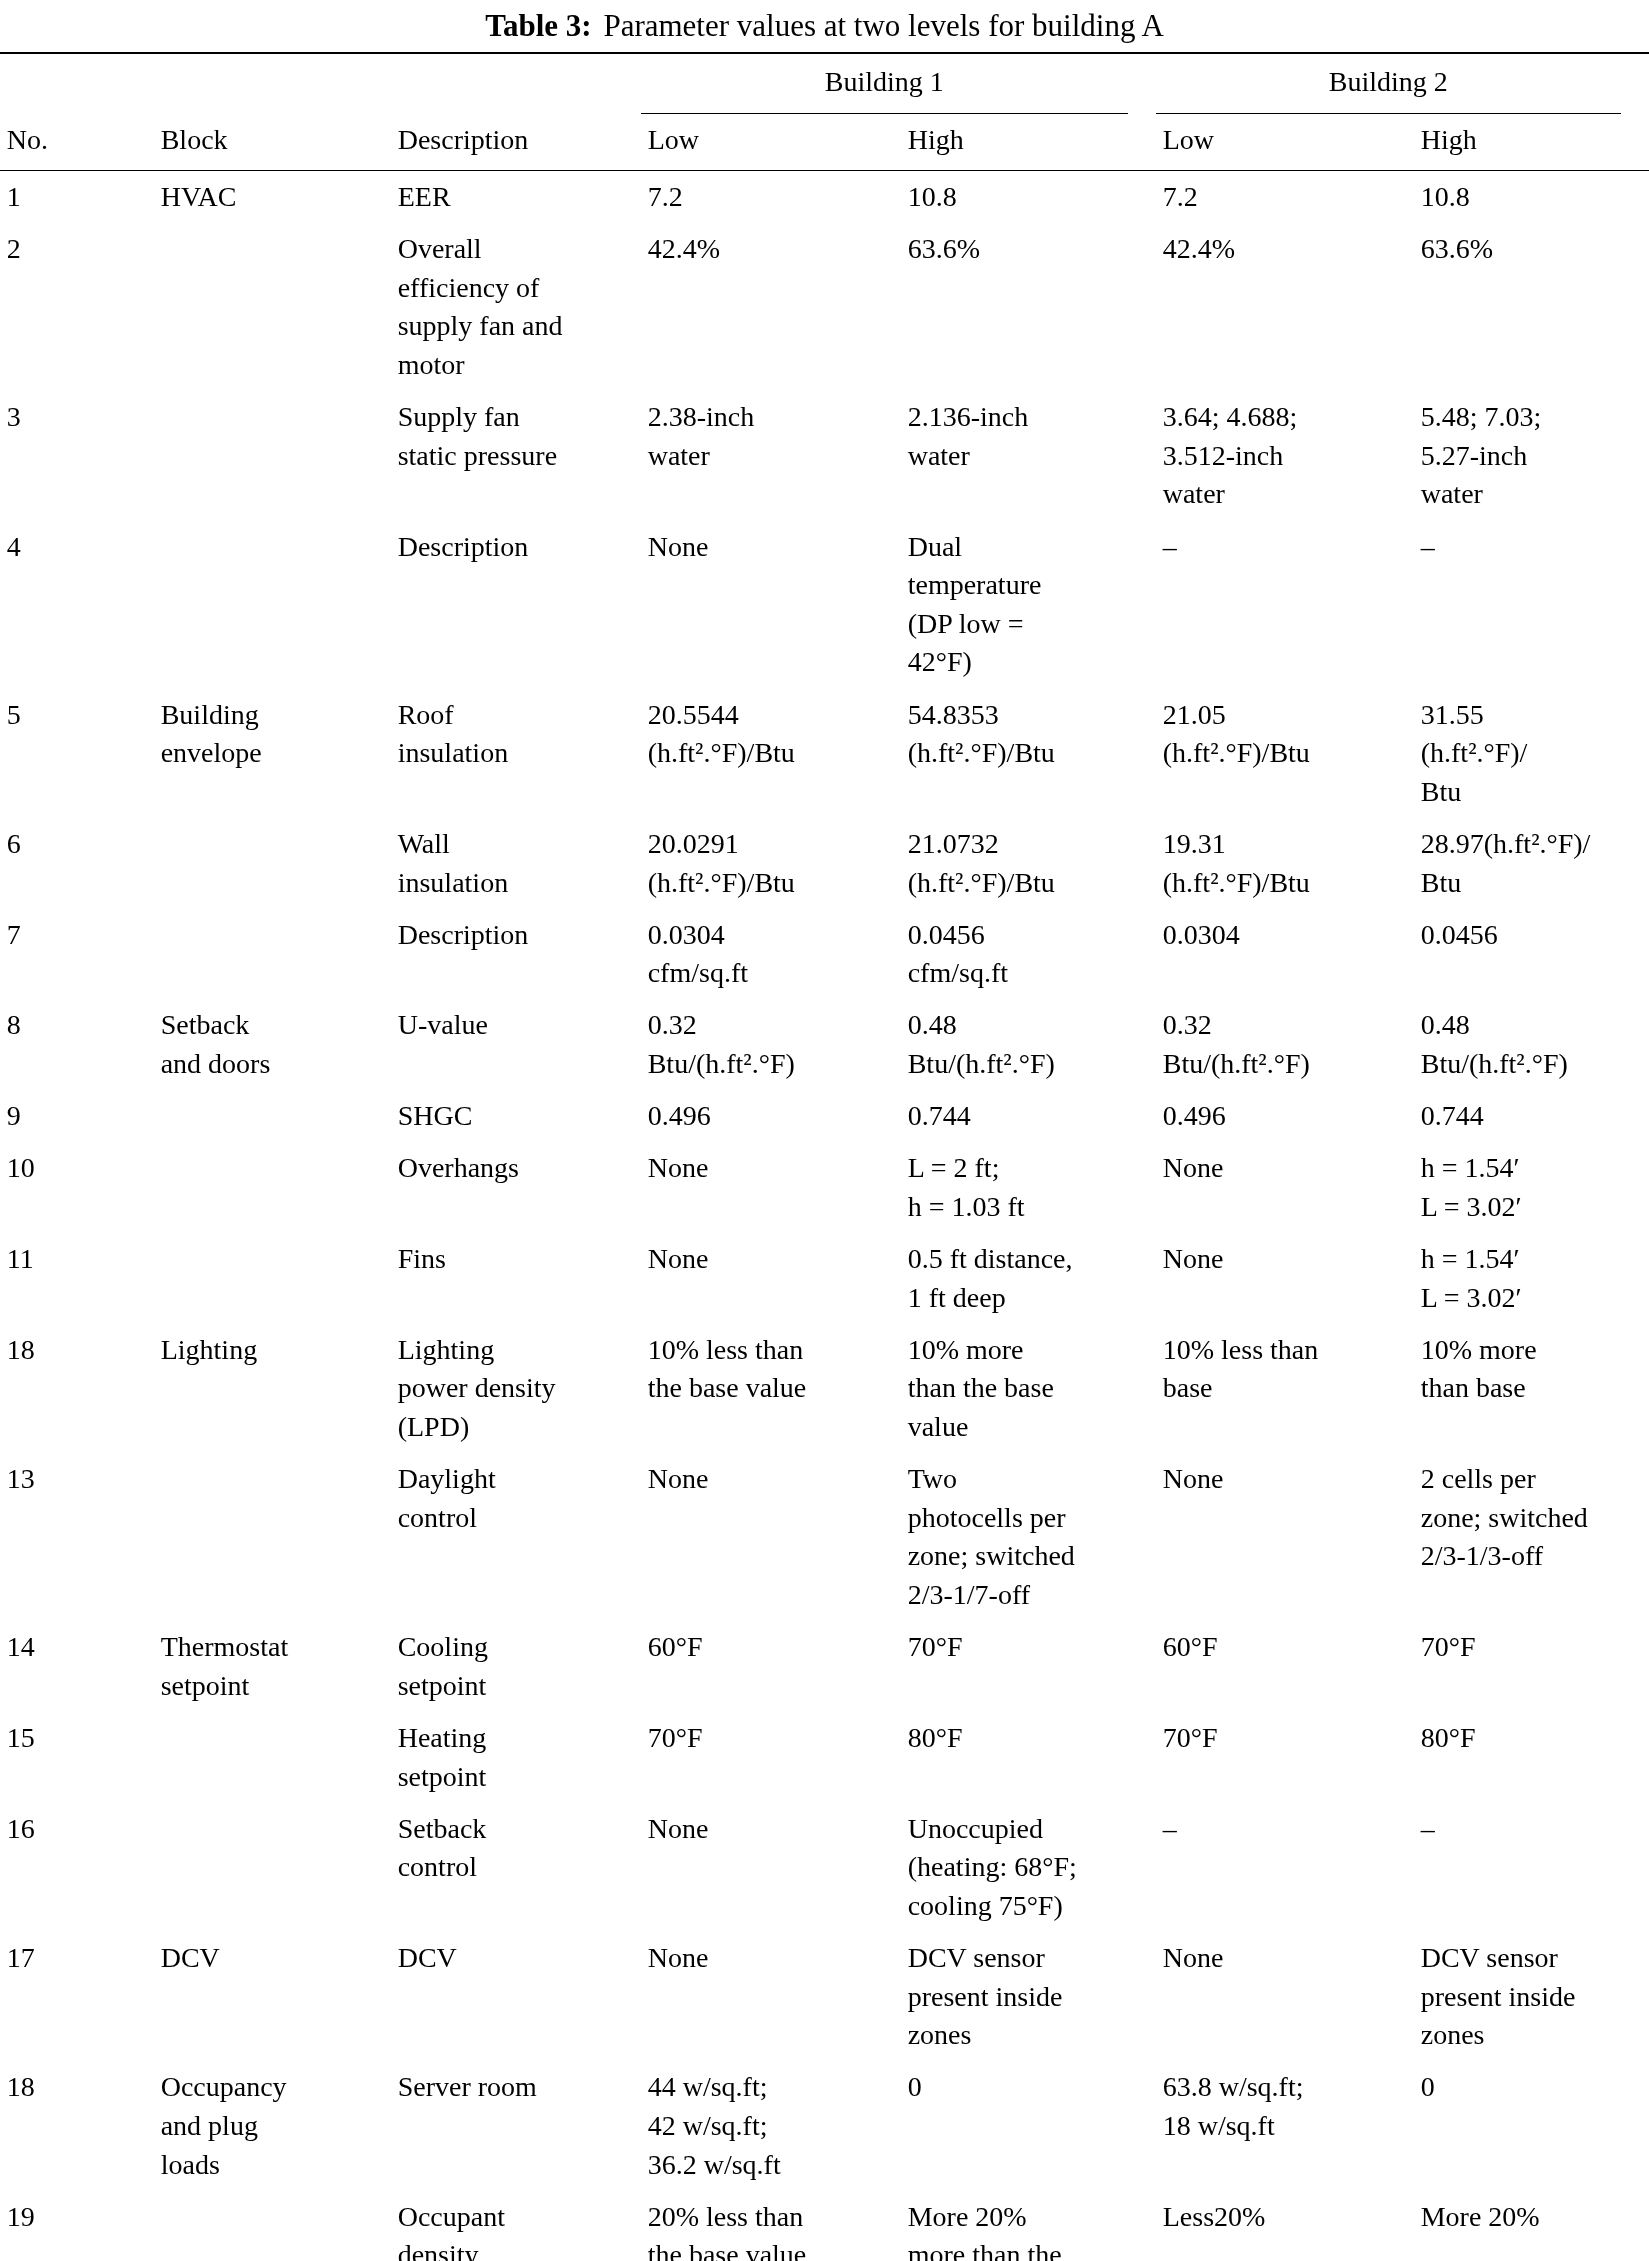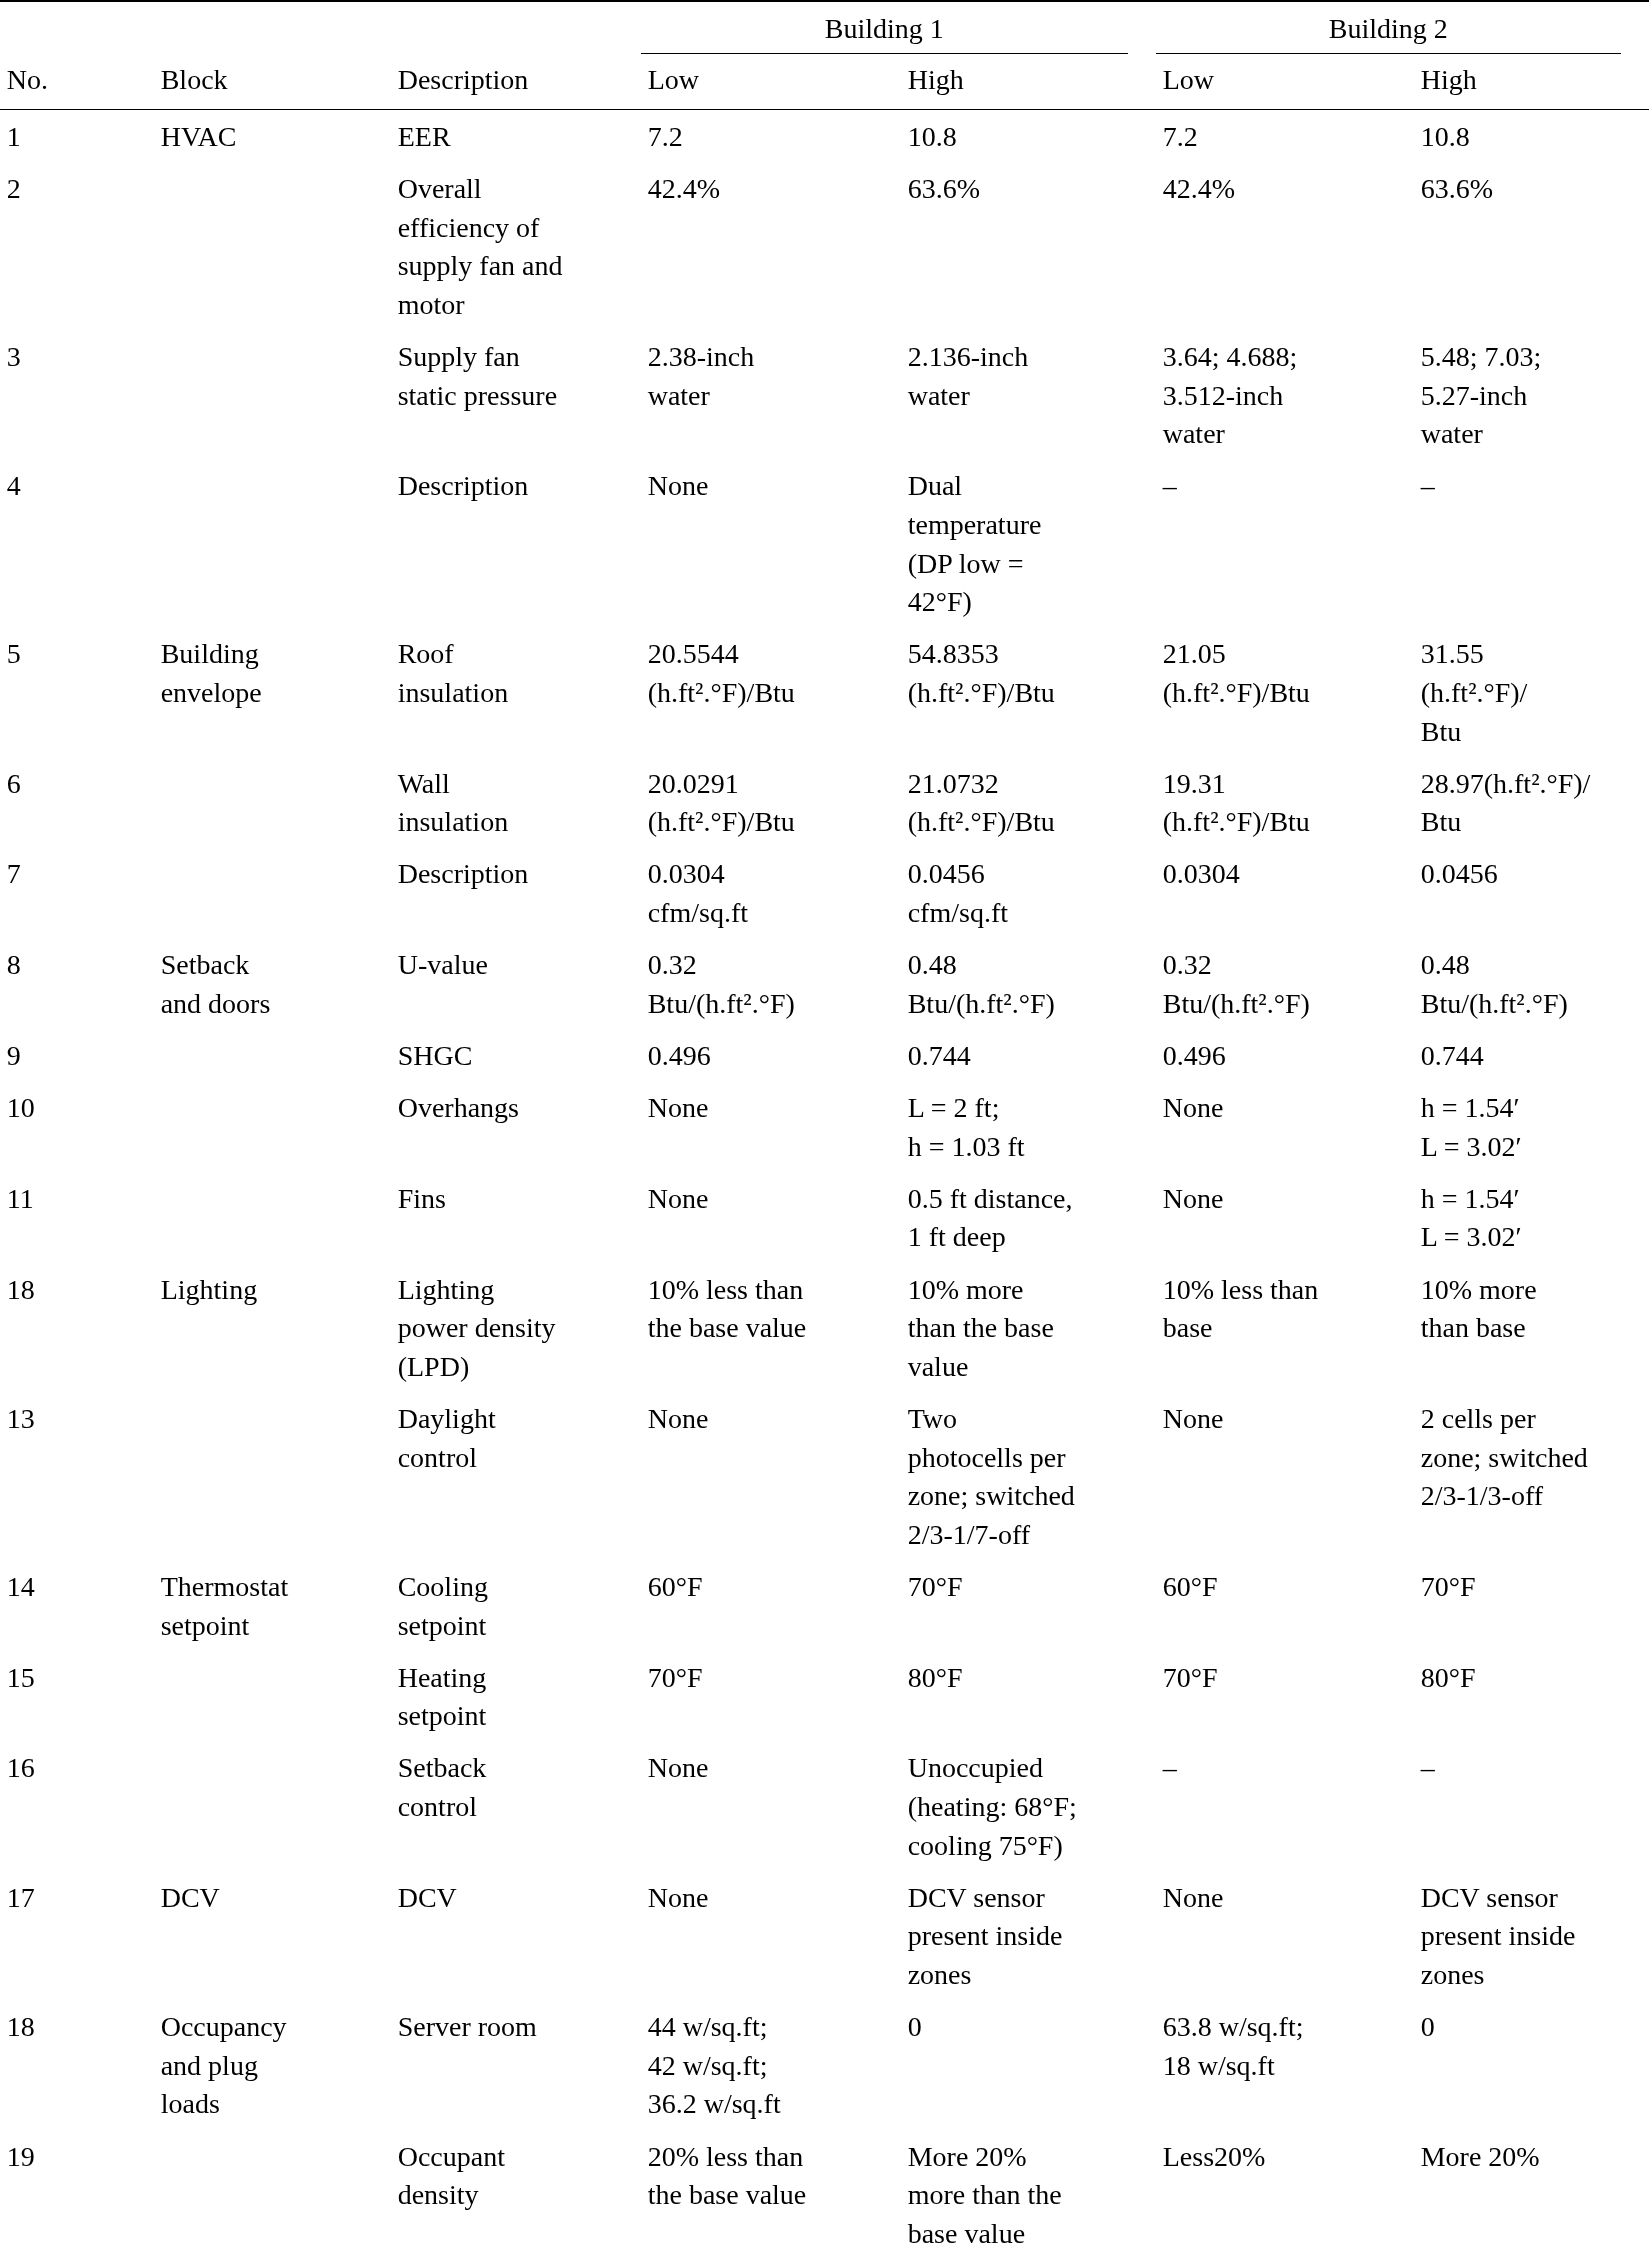--- a/index.html
+++ b/index.html
@@ -45,21 +45,21 @@
     vertical-align: bottom;
   }
   thead th.group {
     padding: 8.4px 0 0 0;
     vertical-align: bottom;
   }
   thead th.group .group-inner {
     display: block;
     text-align: center;
     border-bottom: 1.7px solid #000;
-    padding-bottom: 4px;
+    padding-bottom: 12px;
     margin-right: 28.5px;
   }
   thead th.sub {
     padding: 6.7px 6.7px 10px 6.7px;
   }
   thead th.rule-bottom {
     border-bottom: 1.7px solid #000;
   }
   tbody td {
     vertical-align: top;
@@ -70,20 +70,23 @@
   }
   tbody tr:first-child td {
     padding-top: 7.5px;
   }
 </style>
 </head>
 <body>
 
 <div class="page">
 
+  <div class="caption">
+    <span class="caption-label">Table 3:</span><span>Parameter values at two levels for building A</span>
+  </div>
 
   <table class="param-table">
     <colgroup>
       <col style="width:154px">
       <col style="width:237px">
       <col style="width:250px">
       <col style="width:260px">
       <col style="width:255px">
       <col style="width:258px">
       <col style="width:235px">

